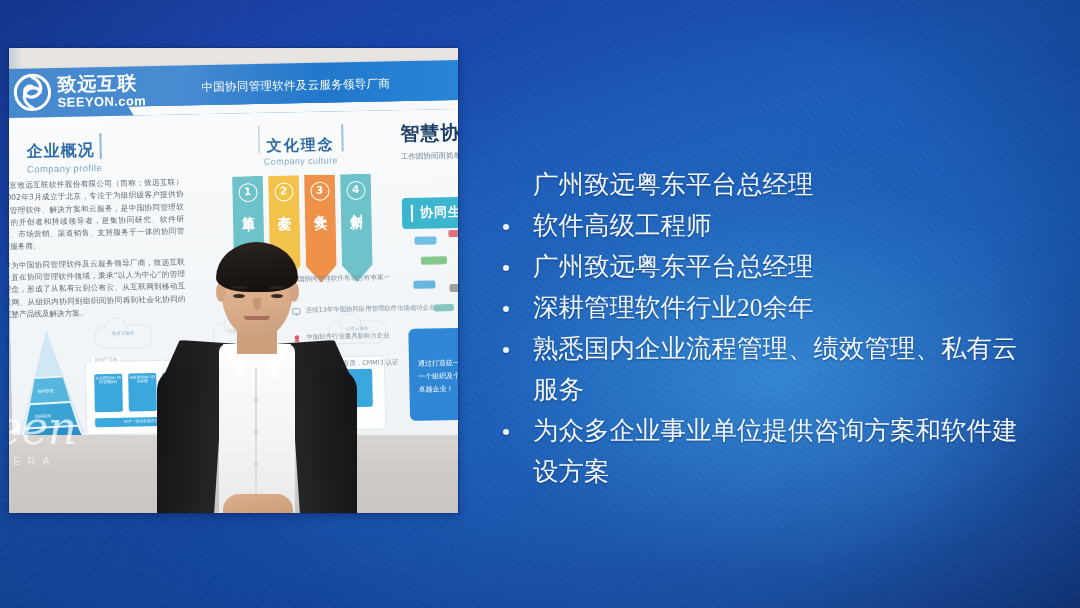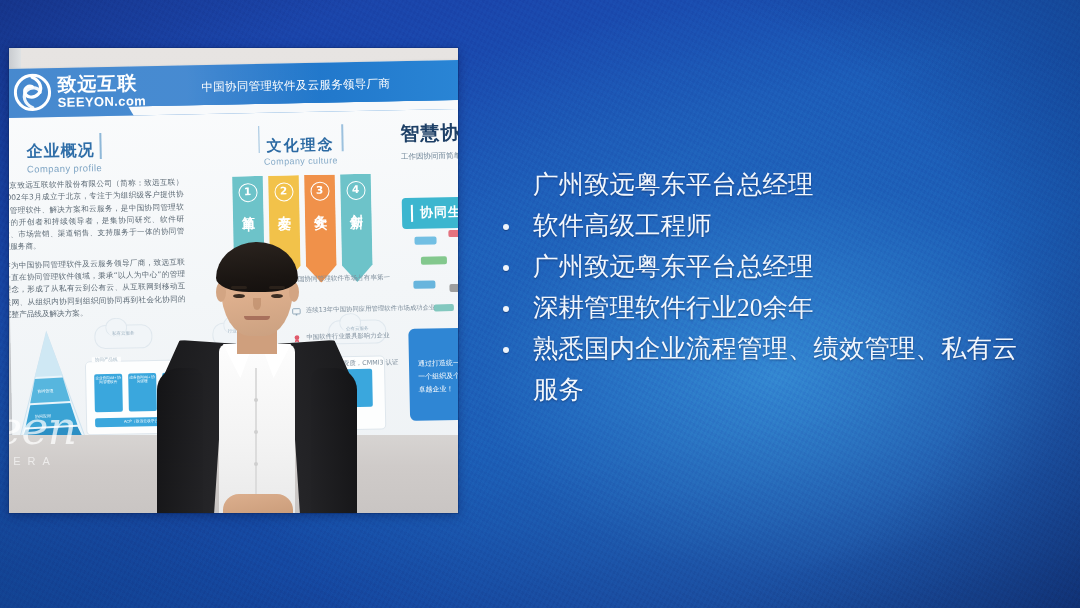--- a/index.html
+++ b/index.html
@@ -448,16 +448,17 @@
     </div>
   </div>
 
   <div class="textblock">
     <div class="tb-title">广州致远粤东平台总经理</div>
     <ul class="tb-list">
       <li>软件高级工程师</li>
       <li>广州致远粤东平台总经理</li>
       <li>深耕管理软件行业20余年</li>
       <li>熟悉国内企业流程管理、绩效管理、私有云服务</li>
+      <li>为众多企业事业单位提供咨询方案和软件建设方案</li>
     </ul>
   </div>
 
 </div>
 
 </body></html>

